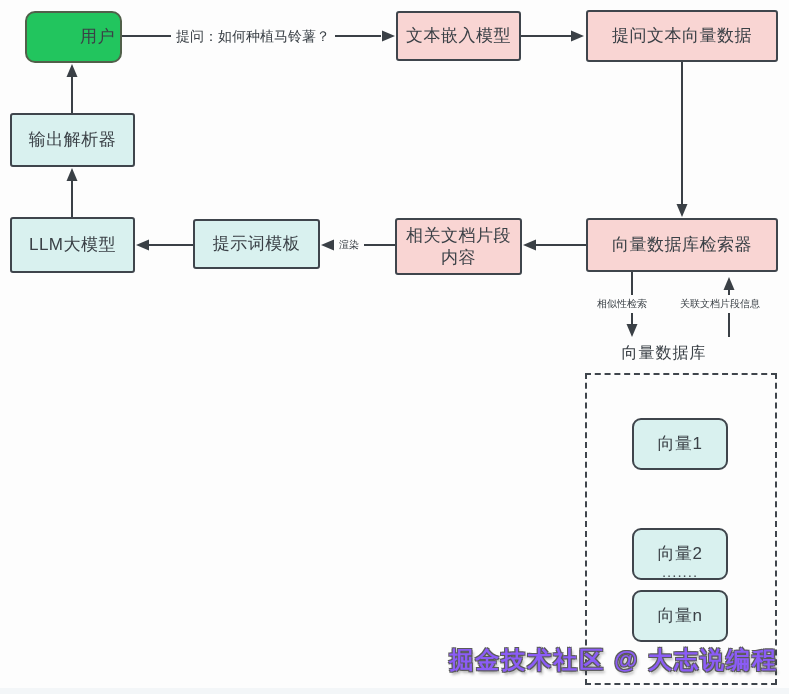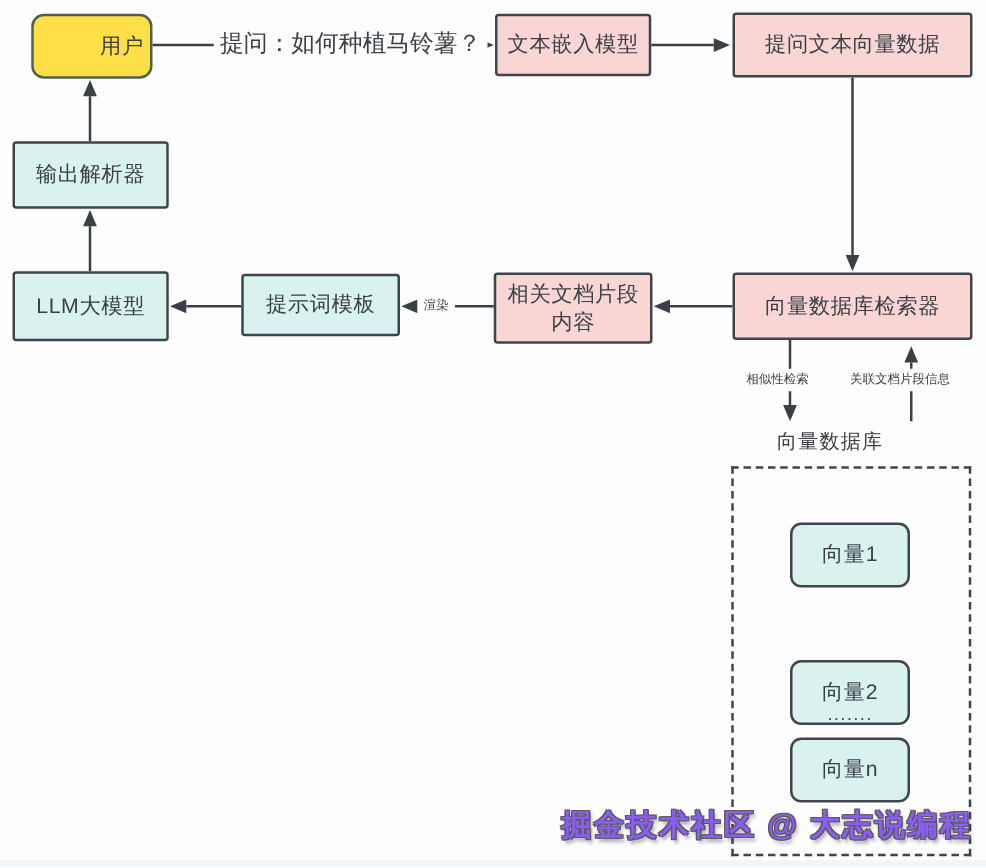--- a/index.html
+++ b/index.html
@@ -20,34 +20,34 @@
     position: absolute;
     display: flex;
     align-items: center;
     justify-content: center;
     text-align: center;
     font-size: 17px;
     letter-spacing: 0.5px;
     box-sizing: border-box;
     line-height: 1.25;
   }
-  .green { background: #fde047; border: 2px solid #51604a; border-radius: 10px; padding-left: 48px; }
+  .green { background: #22c55e; border: 2px solid #51604a; border-radius: 10px; padding-left: 48px; }
   .pink  { background: #f9d5d3; border: 2px solid #3f454c; border-radius: 3px; }
   .cyan  { background: #d9f1ef; border: 2px solid #3f454c; border-radius: 3px; }
   .cyan-round { background: #d9f1ef; border: 2px solid #3f454c; border-radius: 9px; }
 
   .edge-label {
     position: absolute;
     background: #fdfdfd;
     padding: 0 5px;
     font-size: 10px;
     line-height: 18px;
     white-space: nowrap;
   }
-  .q-label { font-size: 19px; }
+  .q-label { font-size: 14px; }
 
   .dashed-box {
     position: absolute;
     left: 585px; top: 373px;
     width: 192px; height: 312px;
     border: 2px dashed #3f454c;
     box-sizing: border-box;
   }
   .group-title {
     position: absolute;

